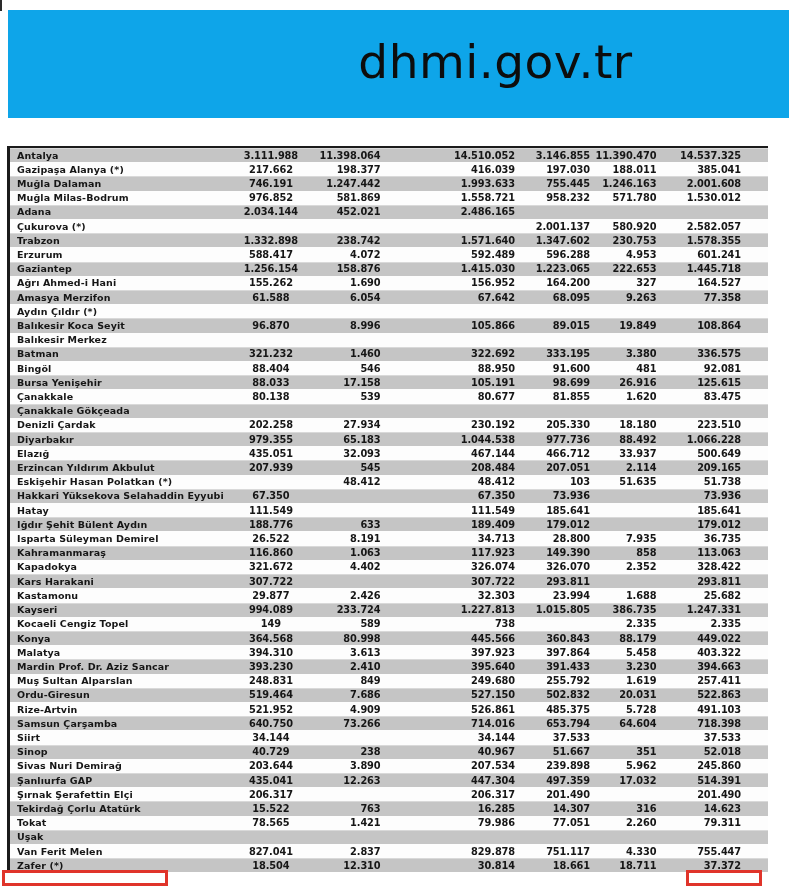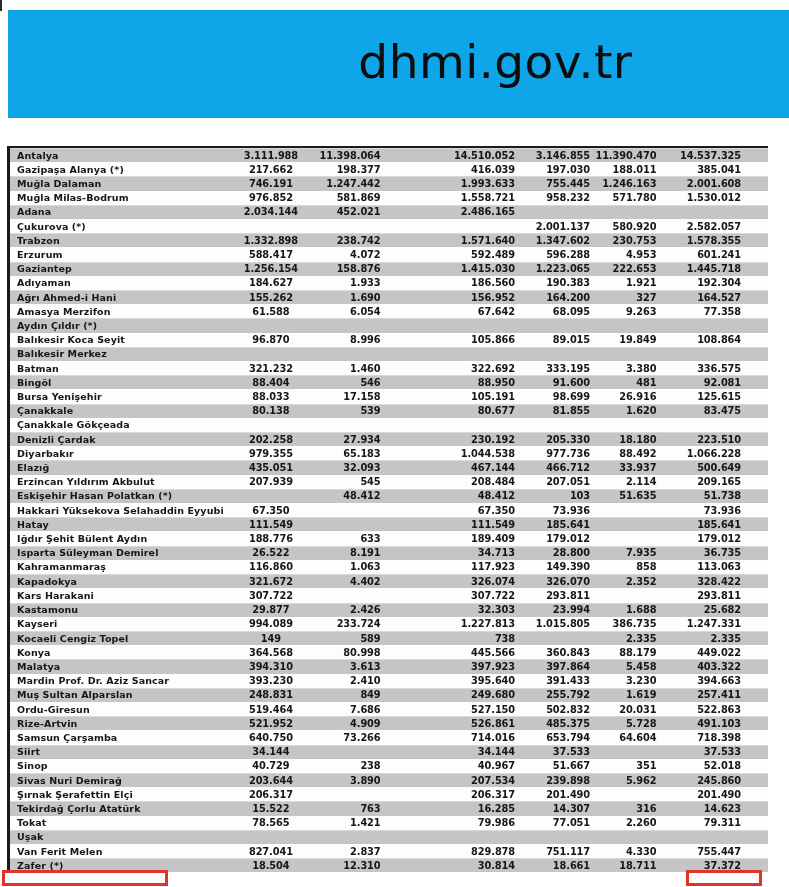--- a/index.html
+++ b/index.html
@@ -140,30 +140,20 @@
       <div class="c-name">Gaziantep</div>
       <div class="c-v c-v1">1.256.154</div>
       <div class="c-v c-v2">158.876</div>
       <div class="c-v c-v3">1.415.030</div>
       <div class="c-v c-v4">1.223.065</div>
       <div class="c-v c-v5">222.653</div>
       <div class="c-v c-v6">1.445.718</div>
       <div class="c-sp"></div>
     </div>
 
-    <div class="row">
-      <div class="c-name">Adıyaman</div>
-      <div class="c-v c-v1">184.627</div>
-      <div class="c-v c-v2">1.933</div>
-      <div class="c-v c-v3">186.560</div>
-      <div class="c-v c-v4">190.383</div>
-      <div class="c-v c-v5">1.921</div>
-      <div class="c-v c-v6">192.304</div>
-      <div class="c-sp"></div>
-    </div>
 
     <div class="row">
       <div class="c-name">Ağrı Ahmed-i Hani</div>
       <div class="c-v c-v1">155.262</div>
       <div class="c-v c-v2">1.690</div>
       <div class="c-v c-v3">156.952</div>
       <div class="c-v c-v4">164.200</div>
       <div class="c-v c-v5">327</div>
       <div class="c-v c-v6">164.527</div>
       <div class="c-sp"></div>
@@ -536,20 +526,30 @@
       <div class="c-name">Sivas Nuri Demirağ</div>
       <div class="c-v c-v1">203.644</div>
       <div class="c-v c-v2">3.890</div>
       <div class="c-v c-v3">207.534</div>
       <div class="c-v c-v4">239.898</div>
       <div class="c-v c-v5">5.962</div>
       <div class="c-v c-v6">245.860</div>
       <div class="c-sp"></div>
     </div>
 
+    <div class="row">
+      <div class="c-name">Şanlıurfa GAP</div>
+      <div class="c-v c-v1">435.041</div>
+      <div class="c-v c-v2">12.263</div>
+      <div class="c-v c-v3">447.304</div>
+      <div class="c-v c-v4">497.359</div>
+      <div class="c-v c-v5">17.032</div>
+      <div class="c-v c-v6">514.391</div>
+      <div class="c-sp"></div>
+    </div>
 
     <div class="row">
       <div class="c-name">Şırnak Şerafettin Elçi</div>
       <div class="c-v c-v1">206.317</div>
       <div class="c-v c-v2"></div>
       <div class="c-v c-v3">206.317</div>
       <div class="c-v c-v4">201.490</div>
       <div class="c-v c-v5"></div>
       <div class="c-v c-v6">201.490</div>
       <div class="c-sp"></div>

